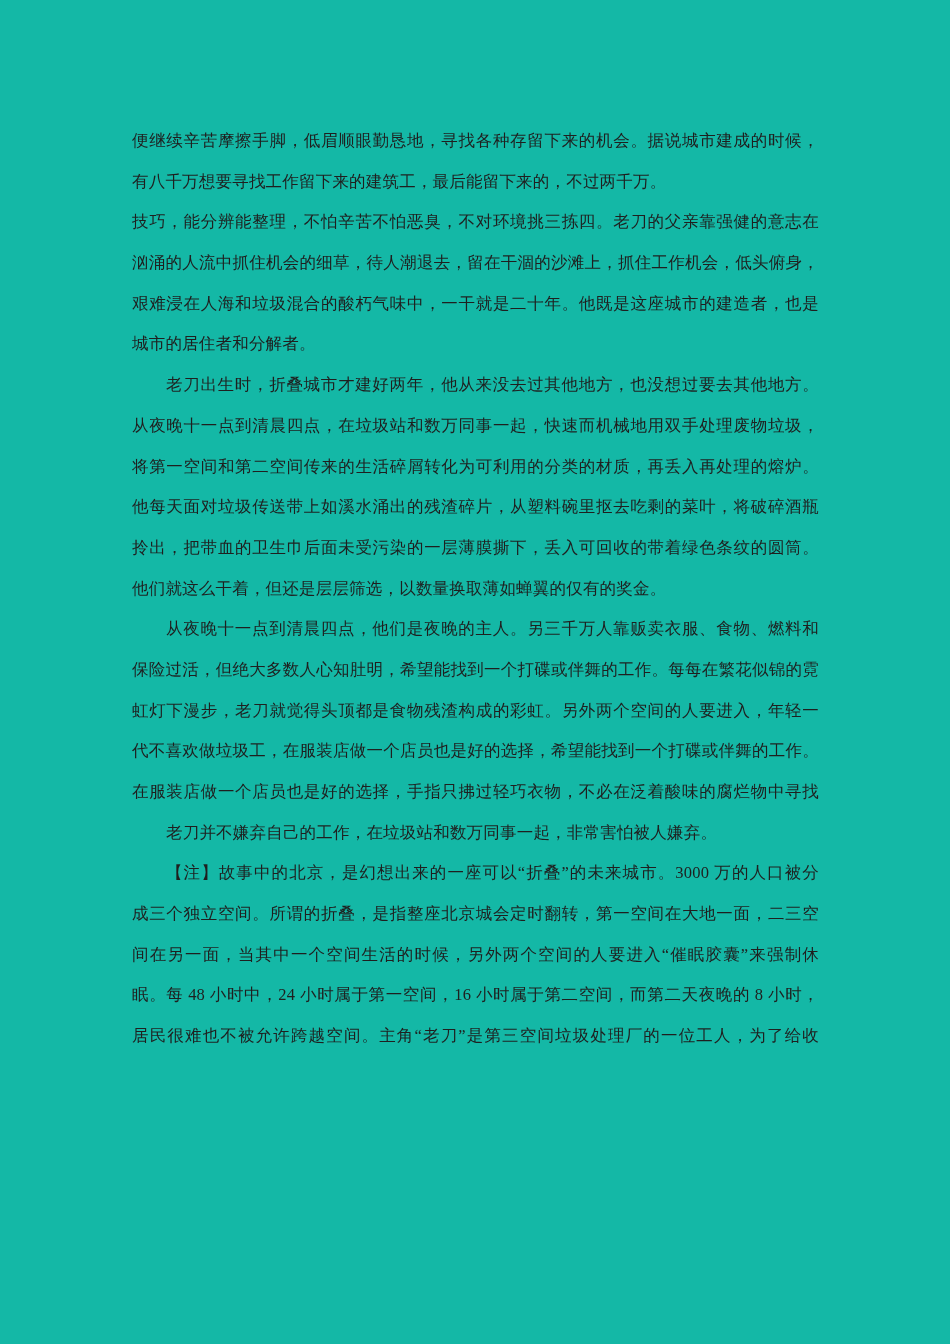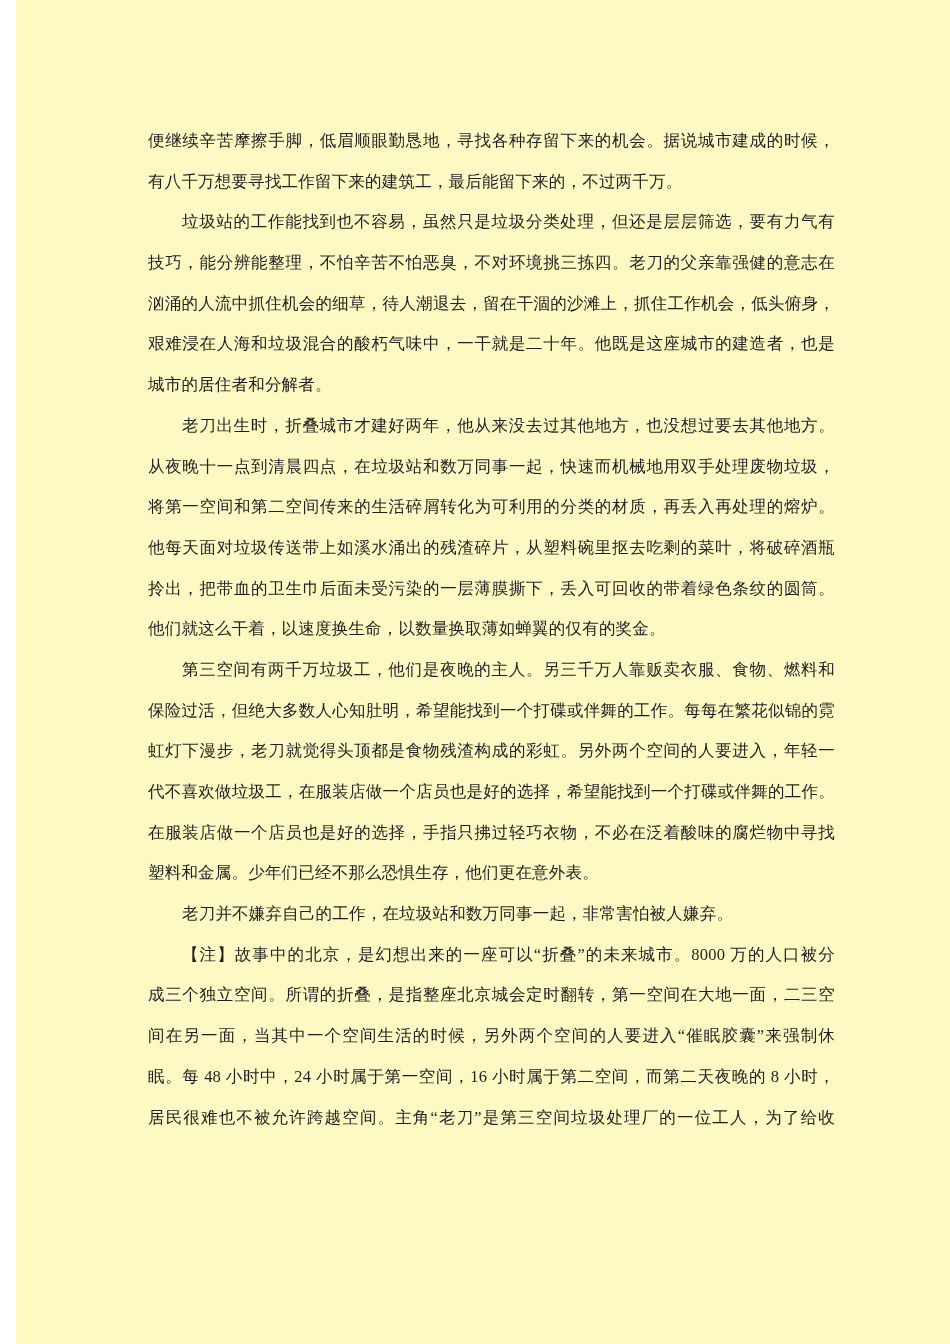--- a/index.html
+++ b/index.html
@@ -10,22 +10,21 @@
     width: 950px;
     height: 1344px;
     background: #ffffff;
     position: relative;
     overflow: hidden;
     font-family: "Liberation Serif", "DejaVu Serif", serif;
   }
   .page {
     position: absolute;
     inset: 0;
-    background: #fef9c3;
-    margin-left: 16px;
+    background: #14b8a6;
   }
   .page-text {
     position: absolute;
     left: 132px;
     top: 121px;
     width: 687px;
     color: #1f1f1f;
     font-size: 16.5px;
   }
   .line {
@@ -50,37 +49,35 @@
     text-decoration-color: #1f1f1f;
   }
 </style>
 </head>
 <body>
 
 <div class="page">
   <div class="page-text">
       <div class="line">便继续辛苦摩擦手脚，低眉顺眼勤恳地，寻找各种存留下来的机会。据说城市建成的时候，</div>
       <div class="line no-justify">有八千万想要寻找工作留下来的建筑工，最后能留下来的，不过两千万。</div>
-      <div class="line indent">垃圾站的工作能找到也不容易，虽然只是垃圾分类处理，但还是层层筛选，要有力气有</div>
       <div class="line">技巧，能分辨能整理，不怕辛苦不怕恶臭，不对环境挑三拣四。老刀的父亲靠强健的意志在</div>
       <div class="line">汹涌的人流中抓住机会的细草，待人潮退去，留在干涸的沙滩上，抓住工作机会，低头俯身，</div>
       <div class="line">艰难浸在人海和垃圾混合的酸朽气味中，一干就是二十年。他既是这座城市的建造者，也是</div>
       <div class="line no-justify">城市的居住者和分解者。</div>
       <div class="line indent">老刀出生时，折叠城市才建好两年，他从来没去过其他地方，也没想过要去其他地方。</div>
       <div class="line">从夜晚十一点到清晨四点，在垃圾站和数万同事一起，快速而机械地用双手处理废物垃圾，</div>
       <div class="line">将第一空间和第二空间传来的生活碎屑转化为可利用的分类的材质，再丢入再处理的熔炉。</div>
       <div class="line underline">他每天面对垃圾传送带上如溪水涌出的残渣碎片，从塑料碗里抠去吃剩的菜叶，将破碎酒瓶</div>
       <div class="line underline">拎出，把带血的卫生巾后面未受污染的一层薄膜撕下，丢入可回收的带着绿色条纹的圆筒。</div>
-      <div class="line no-justify">他们就这么干着，以速度换生命，以数量换取薄如蝉翼的仅有的奖金。</div>
-      <div class="line indent">第三空间有两千万垃圾工，他们是夜晚的主人。另三千万人靠贩卖衣服、食物、燃料和</div>
+      <div class="line no-justify">他们就这么干着，但还是层层筛选，以数量换取薄如蝉翼的仅有的奖金。</div>
+      <div class="line indent">从夜晚十一点到清晨四点，他们是夜晚的主人。另三千万人靠贩卖衣服、食物、燃料和</div>
       <div class="line">保险过活，但绝大多数人心知肚明，希望能找到一个打碟或伴舞的工作。每每在繁花似锦的霓</div>
       <div class="line">虹灯下漫步，老刀就觉得头顶都是食物残渣构成的彩虹。另外两个空间的人要进入，年轻一</div>
       <div class="line">代不喜欢做垃圾工，在服装店做一个店员也是好的选择，希望能找到一个打碟或伴舞的工作。</div>
       <div class="line">在服装店做一个店员也是好的选择，手指只拂过轻巧衣物，不必在泛着酸味的腐烂物中寻找</div>
-      <div class="line no-justify">塑料和金属。少年们已经不那么恐惧生存，他们更在意外表。</div>
       <div class="line indent no-justify">老刀并不嫌弃自己的工作，在垃圾站和数万同事一起，非常害怕被人嫌弃。</div>
-      <div class="line indent">【注】故事中的北京，是幻想出来的一座可以“折叠”的未来城市。8000 万的人口被分</div>
+      <div class="line indent">【注】故事中的北京，是幻想出来的一座可以“折叠”的未来城市。3000 万的人口被分</div>
       <div class="line">成三个独立空间。所谓的折叠，是指整座北京城会定时翻转，第一空间在大地一面，二三空</div>
       <div class="line">间在另一面，当其中一个空间生活的时候，另外两个空间的人要进入“催眠胶囊”来强制休</div>
       <div class="line">眠。每 48 小时中，24 小时属于第一空间，16 小时属于第二空间，而第二天夜晚的 8 小时，</div>
       <div class="line">居民很难也不被允许跨越空间。主角“老刀”是第三空间垃圾处理厂的一位工人，为了给收</div>
     </div>
 </div>
 
 </body></html>

